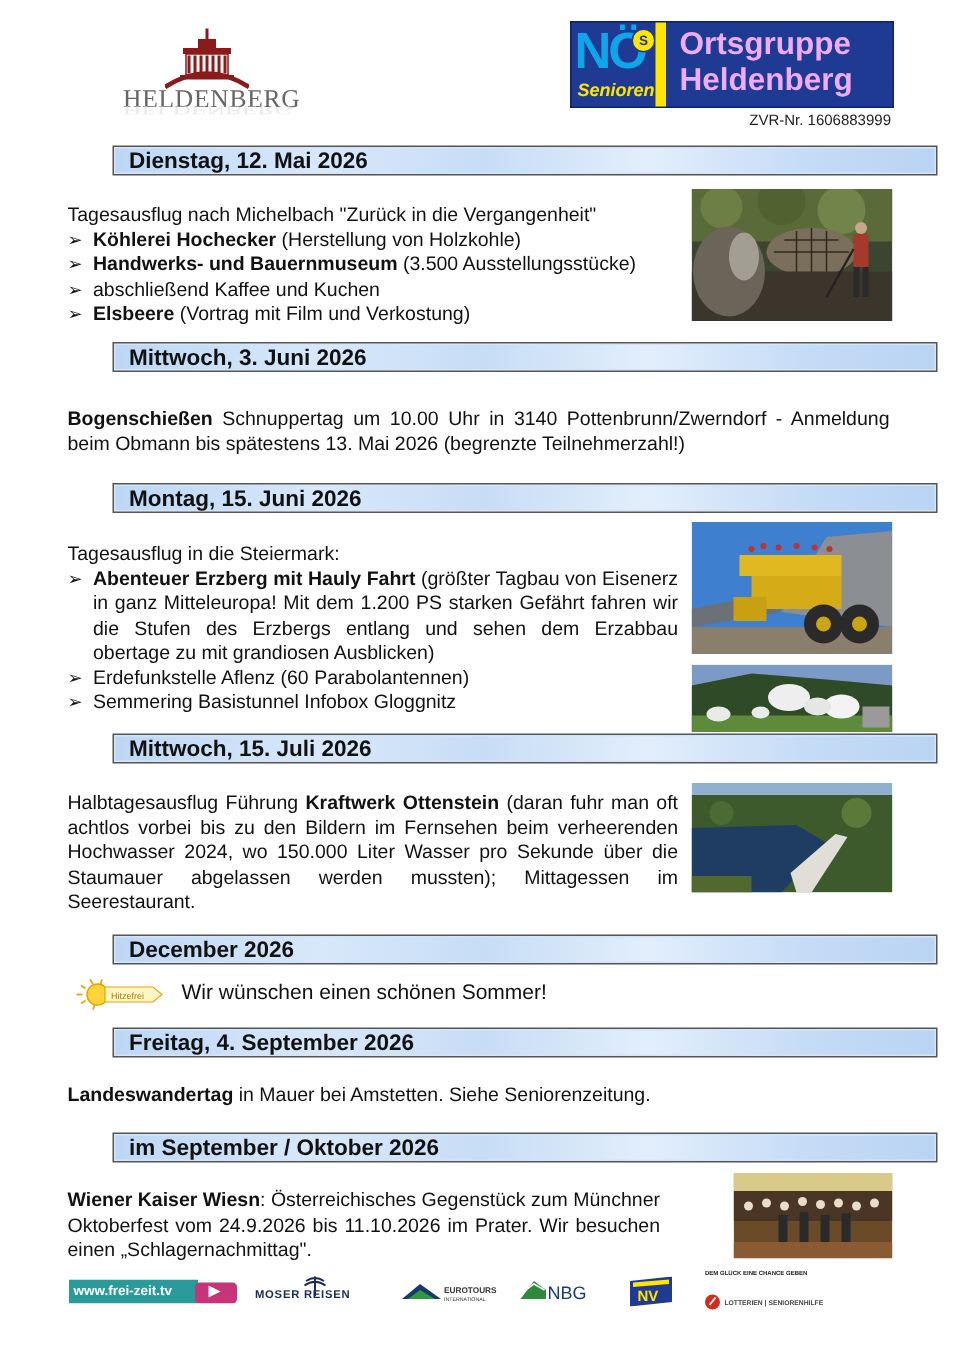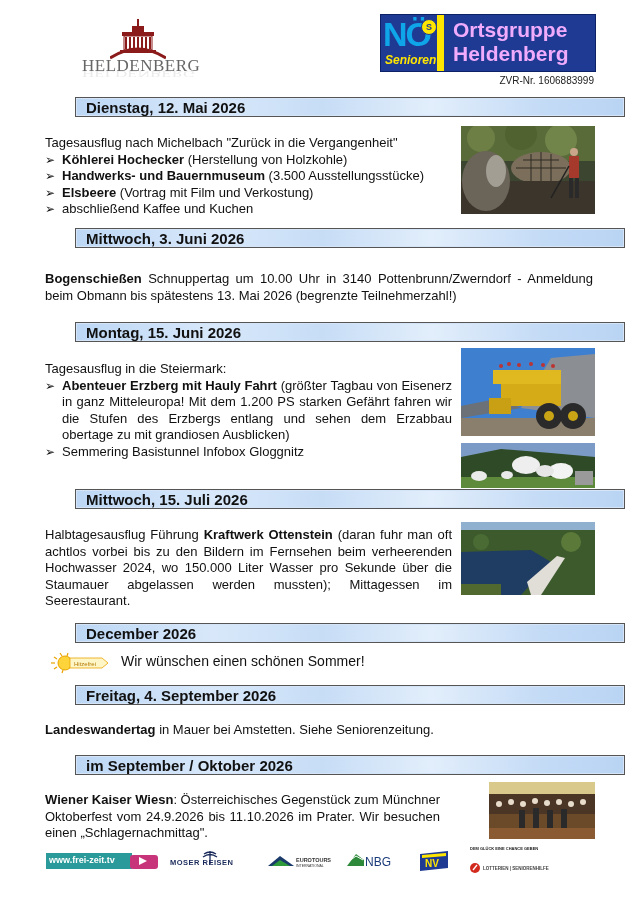--- a/index.html
+++ b/index.html
@@ -84,22 +84,22 @@
 </div>
 <div class="zvr">ZVR-Nr. 1606883999</div>
 
 <div class="hdr" style="top:97px;">
     <span>Dienstag, 12. Mai 2026</span>
   </div>
 <div class="txt" style="left:45px; top:135px; width:410px;">
   <div>Tagesausflug nach Michelbach "Zurück in die Vergangenheit"</div>
   <div class="bullet"><b>Köhlerei Hochecker</b><span> (Herstellung von Holzkohle)</span></div>
   <div class="bullet"><b>Handwerks- und Bauernmuseum</b><span> (3.500 Ausstellungsstücke)</span></div>
+  <div class="bullet"><span>abschließend Kaffee und Kuchen</span></div>
   <div class="bullet"><b>Elsbeere</b><span> (Vortrag mit Film und Verkostung)</span></div>
-  <div class="bullet"><span>abschließend Kaffee und Kuchen</span></div>
 </div>
 <div class="photo" style="left:461px; top:126px; width:134px; height:88px;">
   <svg width="134" height="88" viewBox="0 0 134 88">
     <rect width="134" height="88" fill="#3c4530"></rect>
     <rect width="134" height="35" fill="#5a6b3a"></rect>
     <circle cx="20" cy="12" r="14" fill="#6d7f45"></circle>
       <circle cx="60" cy="8" r="16" fill="#4f6230"></circle>
       <circle cx="100" cy="14" r="16" fill="#71844a"></circle>
     <ellipse cx="80" cy="42" rx="30" ry="16" fill="#7b6f5c"></ellipse>
     <g stroke="#2e2a22" stroke-width="1">
@@ -126,20 +126,21 @@
 <div class="txt just" style="left:45px; top:271px; width:548px;">
   <b>Bogenschießen</b><span> Schnuppertag um 10.00 Uhr in 3140 Pottenbrunn/Zwerndorf - Anmeldung beim Obmann bis spätestens 13. Mai 2026 (begrenzte Teilnehmerzahl!)</span>
 </div>
 
 <div class="hdr" style="top:322px;">
     <span>Montag, 15. Juni 2026</span>
   </div>
 <div class="txt just" style="left:45px; top:361px; width:407px;">
   <div style="text-align:left;">Tagesausflug in die Steiermark:</div>
   <div class="bullet"><b>Abenteuer Erzberg mit Hauly Fahrt</b><span> (größter Tagbau von Eisenerz in ganz Mitteleuropa! Mit dem 1.200 PS starken Gefährt fahren wir die Stufen des Erzbergs entlang und sehen dem Erzabbau obertage zu mit grandiosen Ausblicken)</span></div>
+  <div class="bullet" style="text-align:left;"><span>Erdefunkstelle Aflenz (60 Parabolantennen)</span></div>
   <div class="bullet" style="text-align:left;"><span>Semmering Basistunnel Infobox Gloggnitz</span></div>
 </div>
 <div class="photo" style="left:461px; top:348px; width:134px; height:88px;">
   <svg width="134" height="88" viewBox="0 0 134 88">
     <rect width="134" height="88" fill="#3f7fd0"></rect>
     <polygon points="60,60 90,10 134,6 134,70" fill="#8b8f94"></polygon>
     <polygon points="0,58 40,50 60,60 0,70" fill="#6b7176"></polygon>
     <rect x="0" y="70" width="134" height="18" fill="#8a7f6c"></rect>
     <rect x="32" y="22" width="68" height="14" fill="#e0b820"></rect>
     <rect x="40" y="36" width="60" height="22" fill="#d6ab18"></rect>

